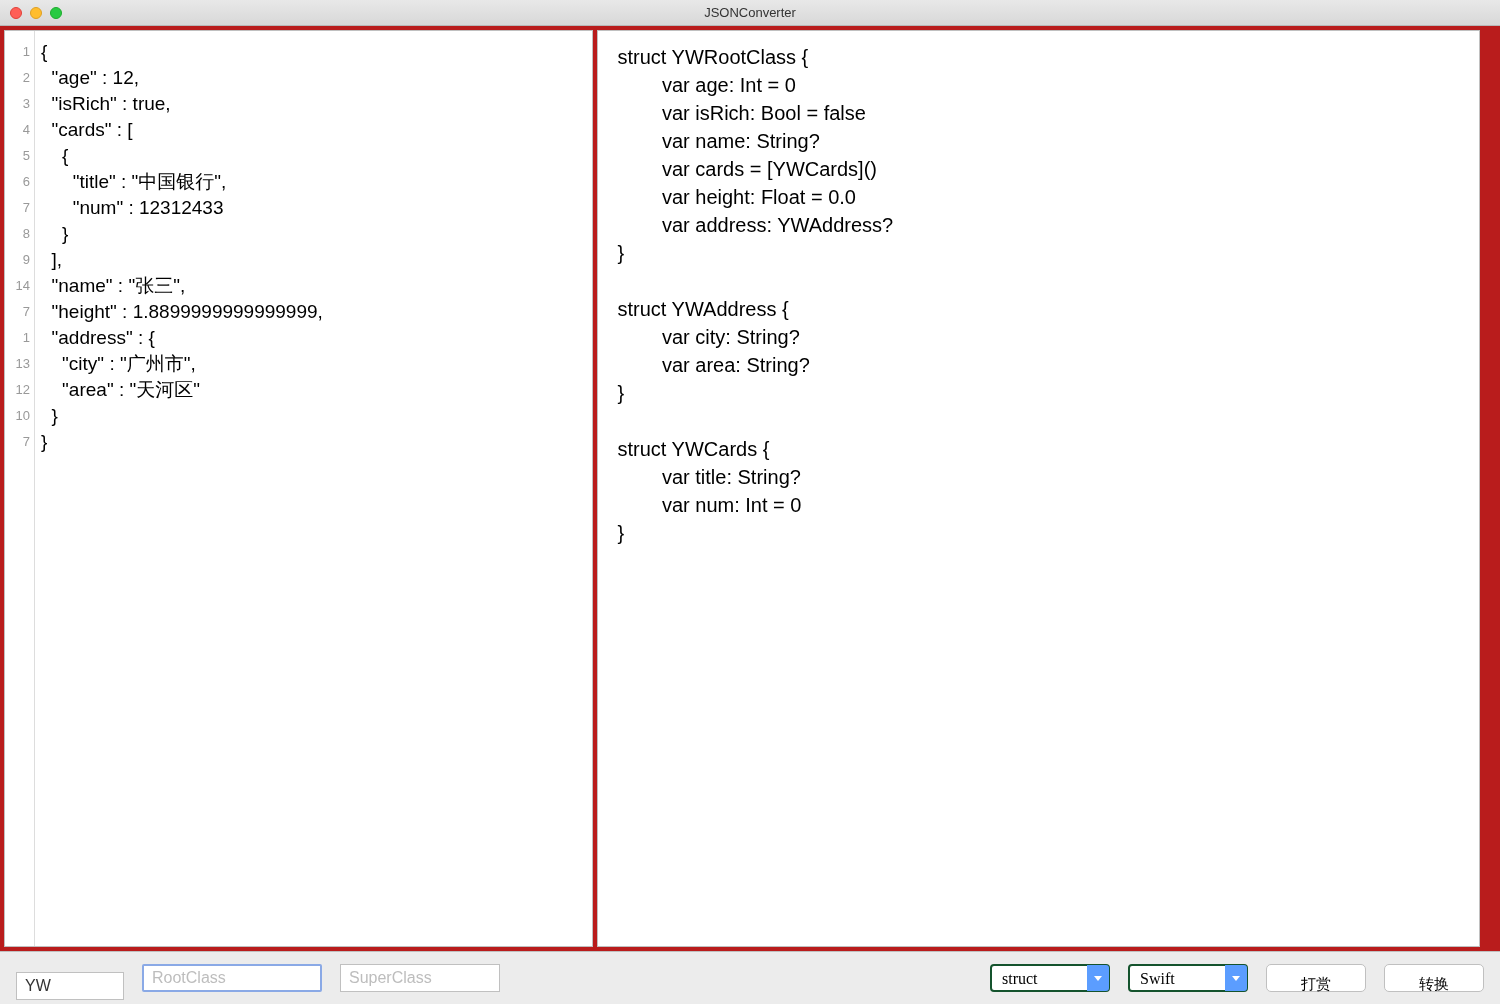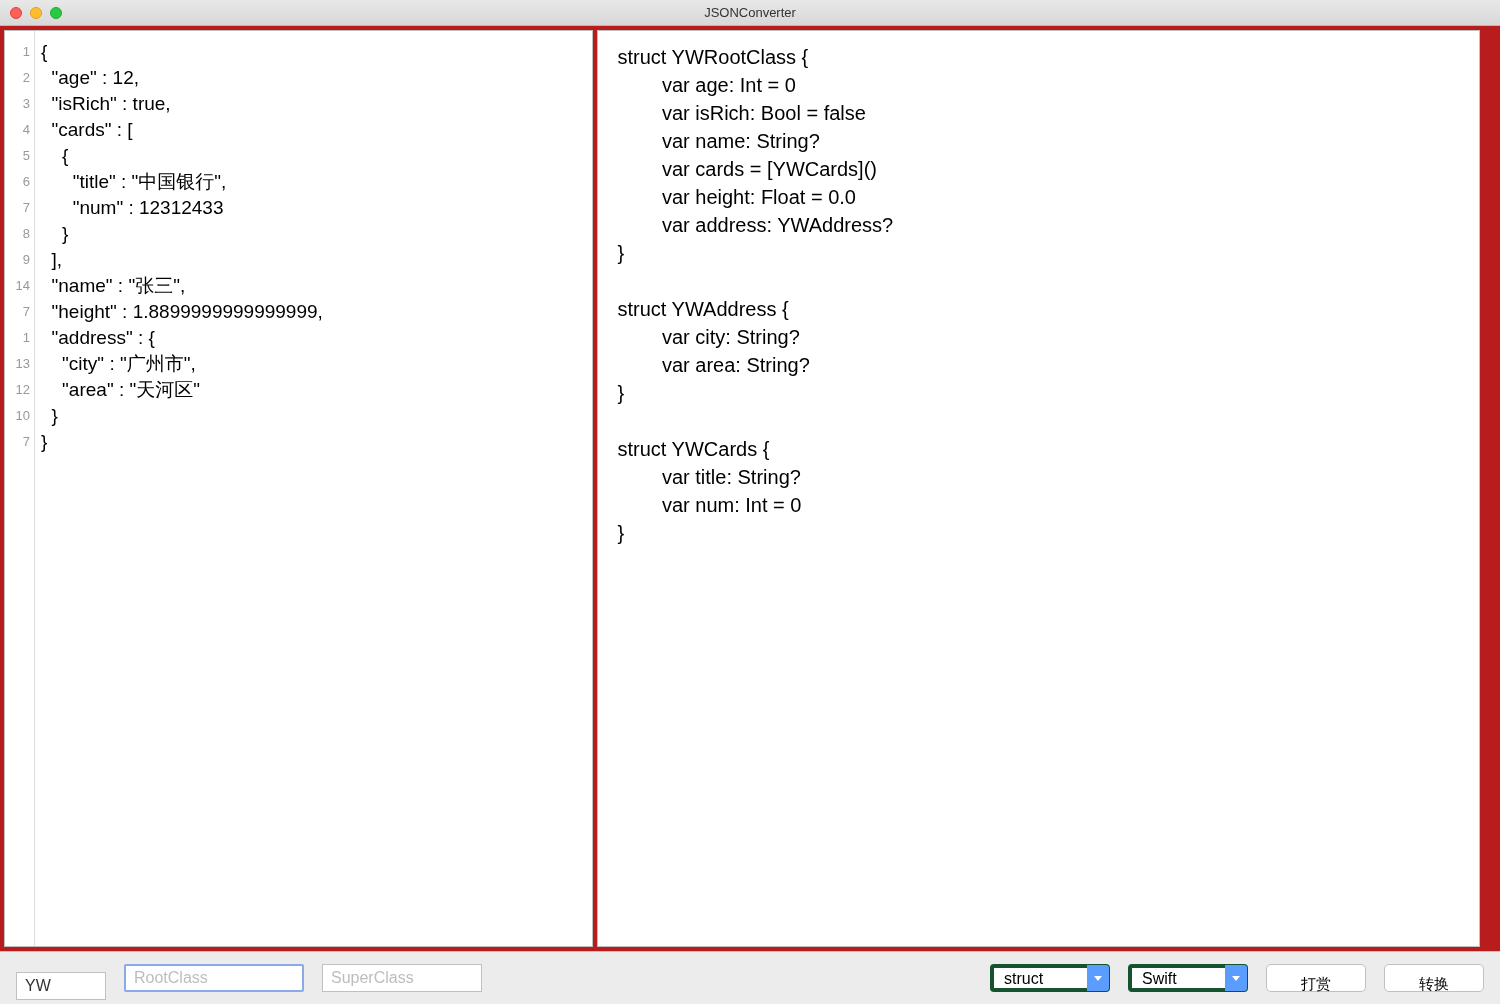--- a/index.html
+++ b/index.html
@@ -110,42 +110,43 @@
       padding: 2px 8px;
       font-size: 16px;
       border: 1px solid #c0c0c0;
       background: #fff;
       color: #333;
       outline: none;
     }
     .text-input::placeholder {
       color: #bdbdbd;
     }
-    .input-prefix { width: 90px; margin-top: 16px; }
+    .input-prefix { width: 108px; margin-top: 16px; }
     .input-rootclass {
       width: 180px;
       border: 2px solid #8aa9e6;
       border-radius: 2px;
     }
     .input-superclass { width: 160px; }
     .spacer { flex: 1; }
     .select-wrap {
       position: relative;
       display: inline-flex;
       align-items: center;
     }
     .select {
       height: 28px;
       padding: 2px 28px 2px 10px;
       font-size: 16px;
-      border: 4px solid #14532d;
+      border: 2px solid #14532d;
       background: #fff;
       appearance: none;
       border-radius: 4px;
       min-width: 120px;
+      font-family: Liberation Serif, serif;
     }
     .select-arrow {
       position: absolute;
       right: 1px;
       top: 1px;
       bottom: 1px;
       width: 22px;
       background: #5b9dff;
       border-radius: 0 3px 3px 0;
       display: flex;

